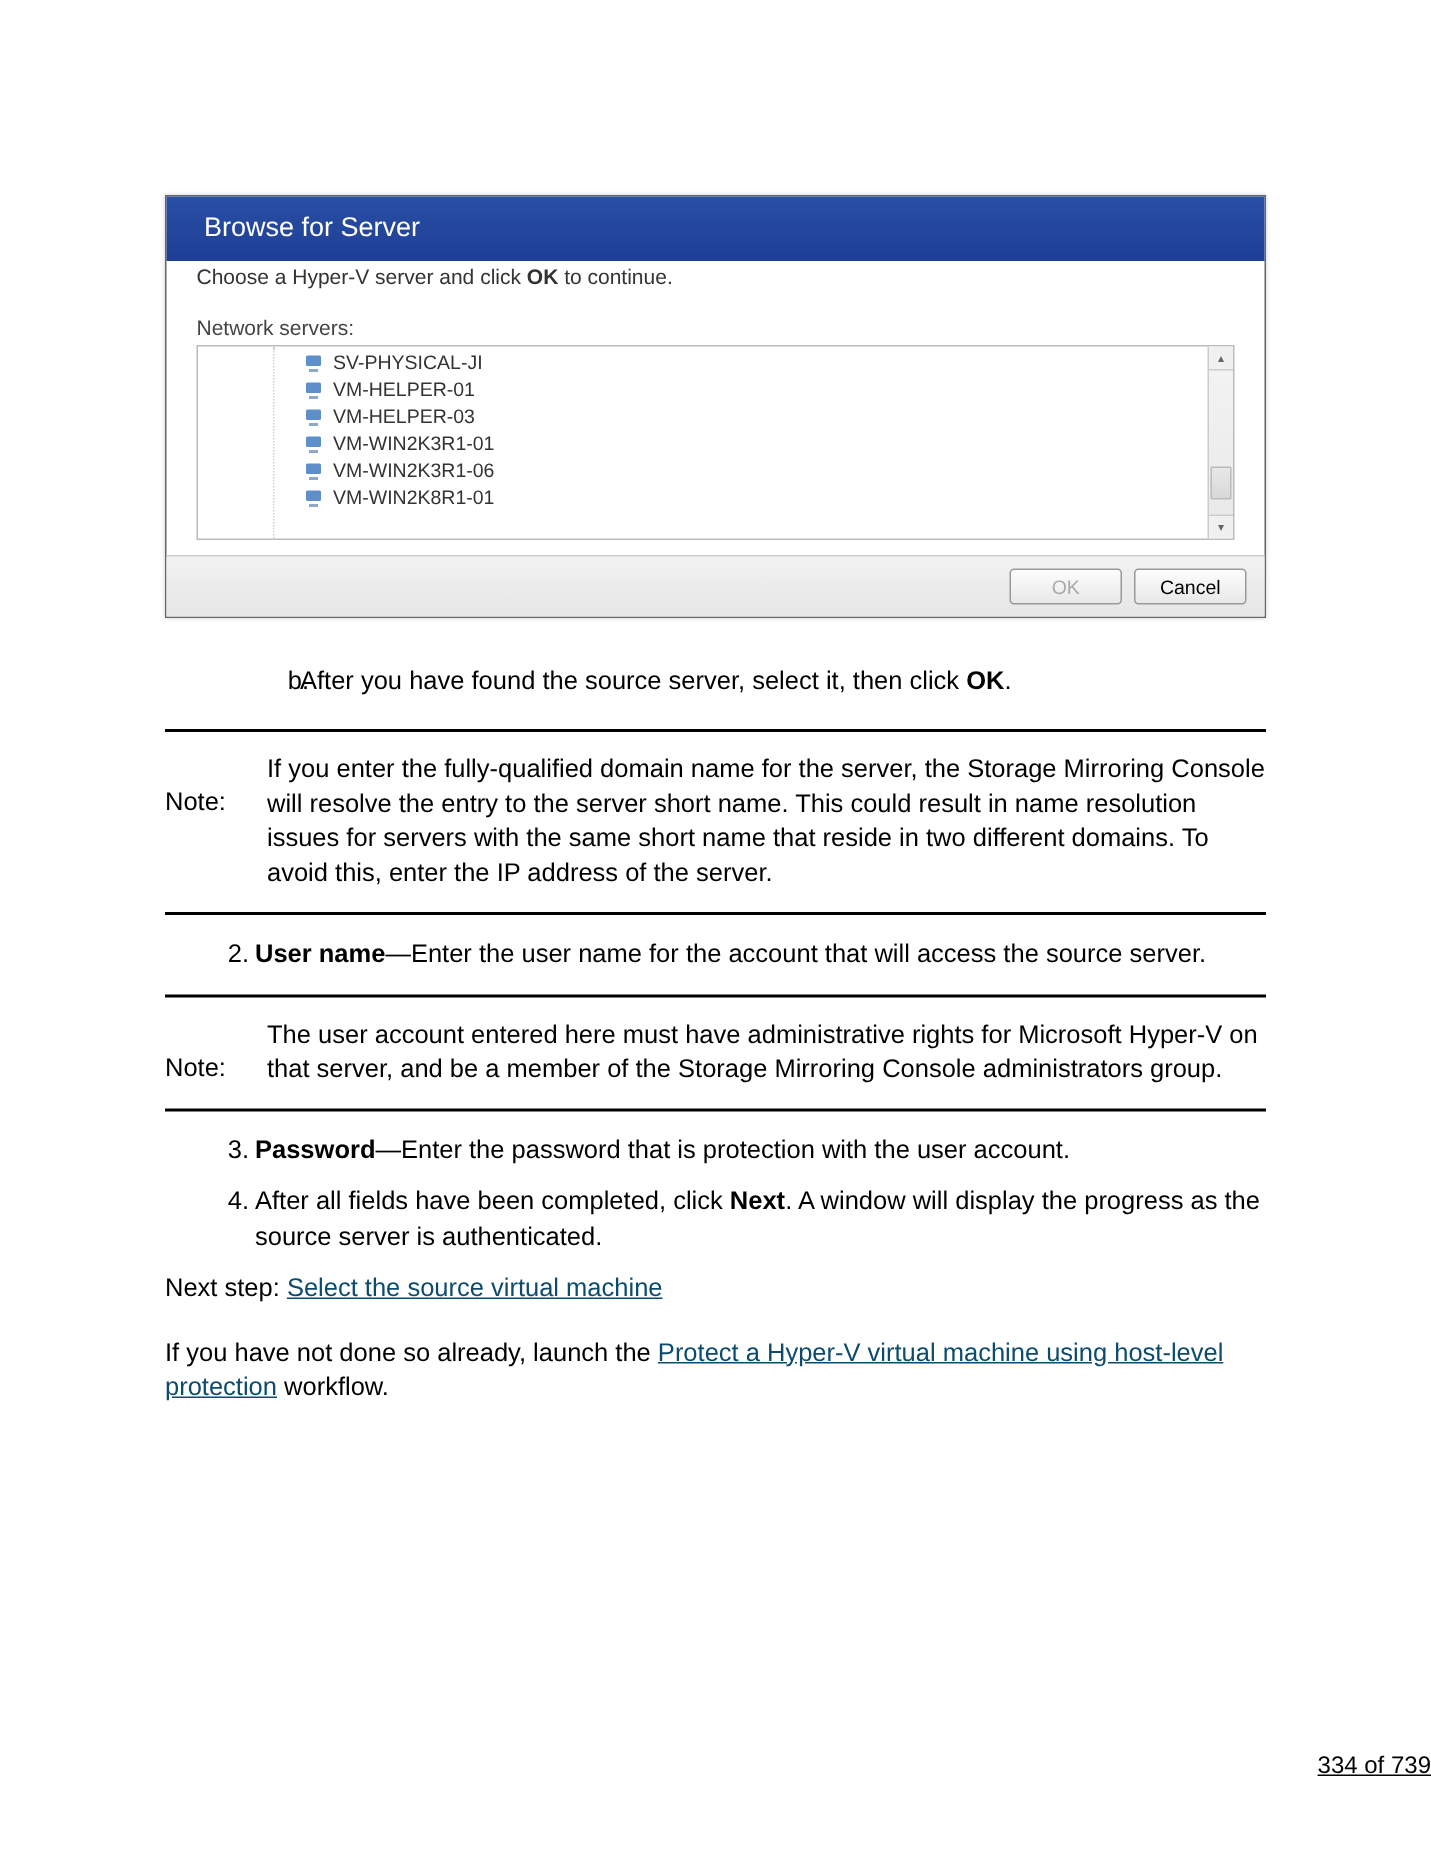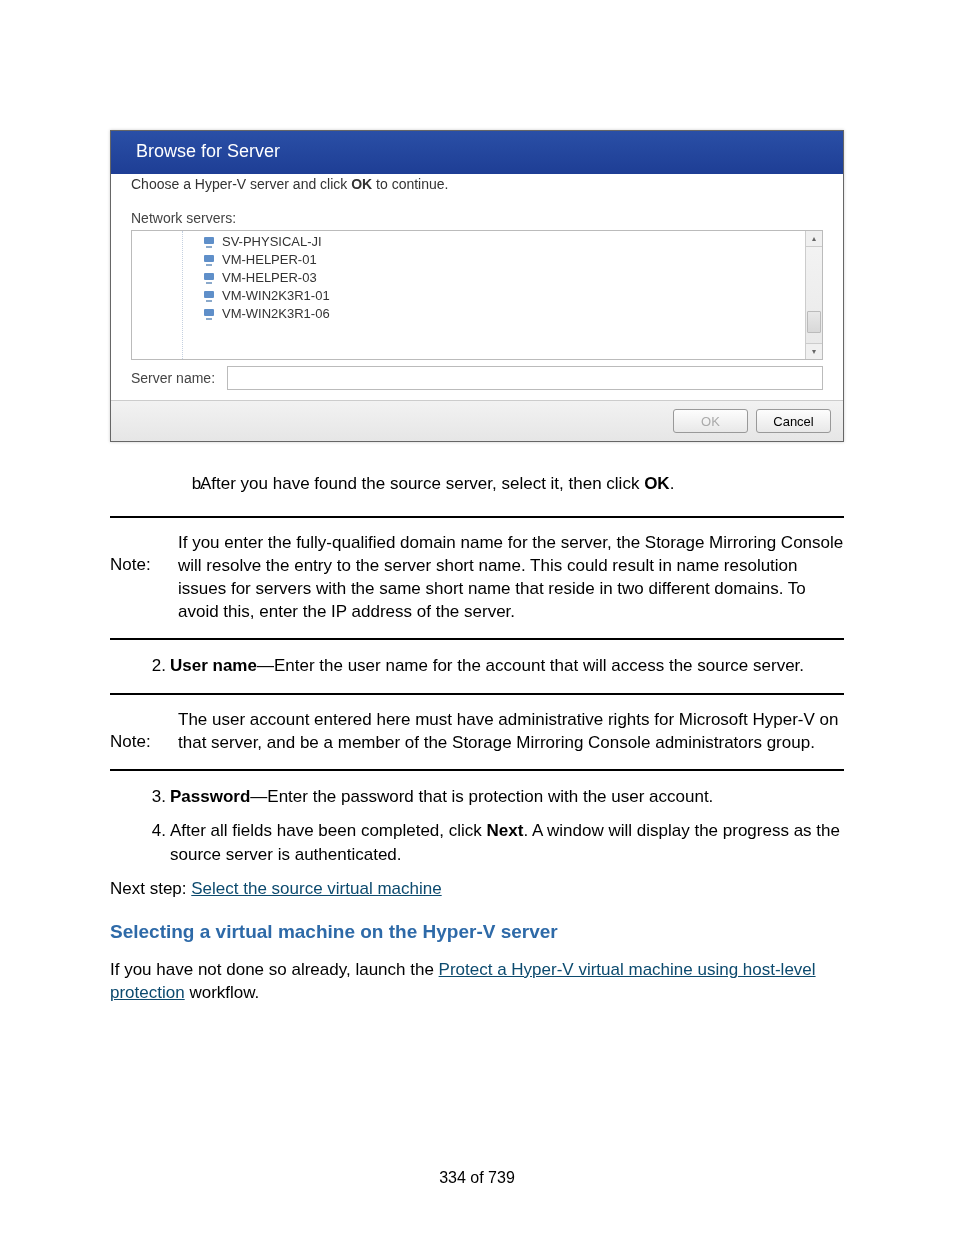--- a/index.html
+++ b/index.html
@@ -198,22 +198,23 @@
 
   .next-step-line { font-size: 17px; margin: 12px 0 22px 0; }
   .link { color: #0c4a6e; text-decoration: underline; cursor: pointer; }
   .h2 { color: #2e6aa8; font-size: 19px; font-weight: bold; margin: 12px 0 16px 0; }
   .para { font-size: 17px; line-height: 1.35; }
   .bold { font-weight: bold; }
   .footer-pg {
     position: absolute;
     left: 0; right: 0;
     bottom: 48px;
-    text-align: center;
+    text-align: right;
     font-size: 16px;
+    text-decoration: underline;
   }
 </style>
 </head>
 <body>
 
 <div class="page">
 
   <div class="dialog">
     <div class="dialog-title">Browse for Server</div>
     <div class="dialog-body">
@@ -235,30 +236,30 @@
             <span>VM-HELPER-03</span>
           </div>
         <div class="server-item">
             <span class="server-icon"></span>
             <span>VM-WIN2K3R1-01</span>
           </div>
         <div class="server-item">
             <span class="server-icon"></span>
             <span>VM-WIN2K3R1-06</span>
           </div>
+        <div class="server-item">
+            <span class="server-icon"></span>
+            <span>VM-WIN2K8R1-01</span>
+          </div>
         <div class="scrollbar">
           <div class="arrow-up">▴</div>
           <div class="thumb"></div>
           <div class="arrow-down">▾</div>
         </div>
       </div>
-      <div class="server-name-row">
-        <span class="dialog-label" style="margin:0;width:90px;">Server name:</span>
-        <input class="server-name-input" type="text" value="" style="">
-      </div>
     </div>
     <div class="dialog-footer">
       <button class="btn" disabled="">OK</button>
       <button class="btn">Cancel</button>
     </div>
   </div>
 
   <div class="step-b-wrap ol-li">
     <span class="li-marker">b.</span>
     <span>After you have found the source server, select it, then click </span><span class="bold">OK</span><span>.</span>
@@ -290,20 +291,19 @@
 
   <div class="step-wrap ol-li" style="margin-bottom:10px;">
     <span class="li-marker">4.</span>
     <span>After all fields have been completed, click </span><span class="bold">Next</span><span>. A window will display the progress as the source server is authenticated.</span>
   </div>
 
   <div class="next-step-line">
     <span>Next step: </span><span class="link">Select the source virtual machine</span>
   </div>
 
-  <div class="h2">Selecting a virtual machine on the Hyper-V server</div>
 
   <div class="para">
     <span>If you have not done so already, launch the  </span><span class="link">Protect a Hyper-V virtual machine using host-level protection</span><span> workflow.</span>
   </div>
 
   <div class="footer-pg">334 of 739</div>
 </div>
 
 </body></html>

